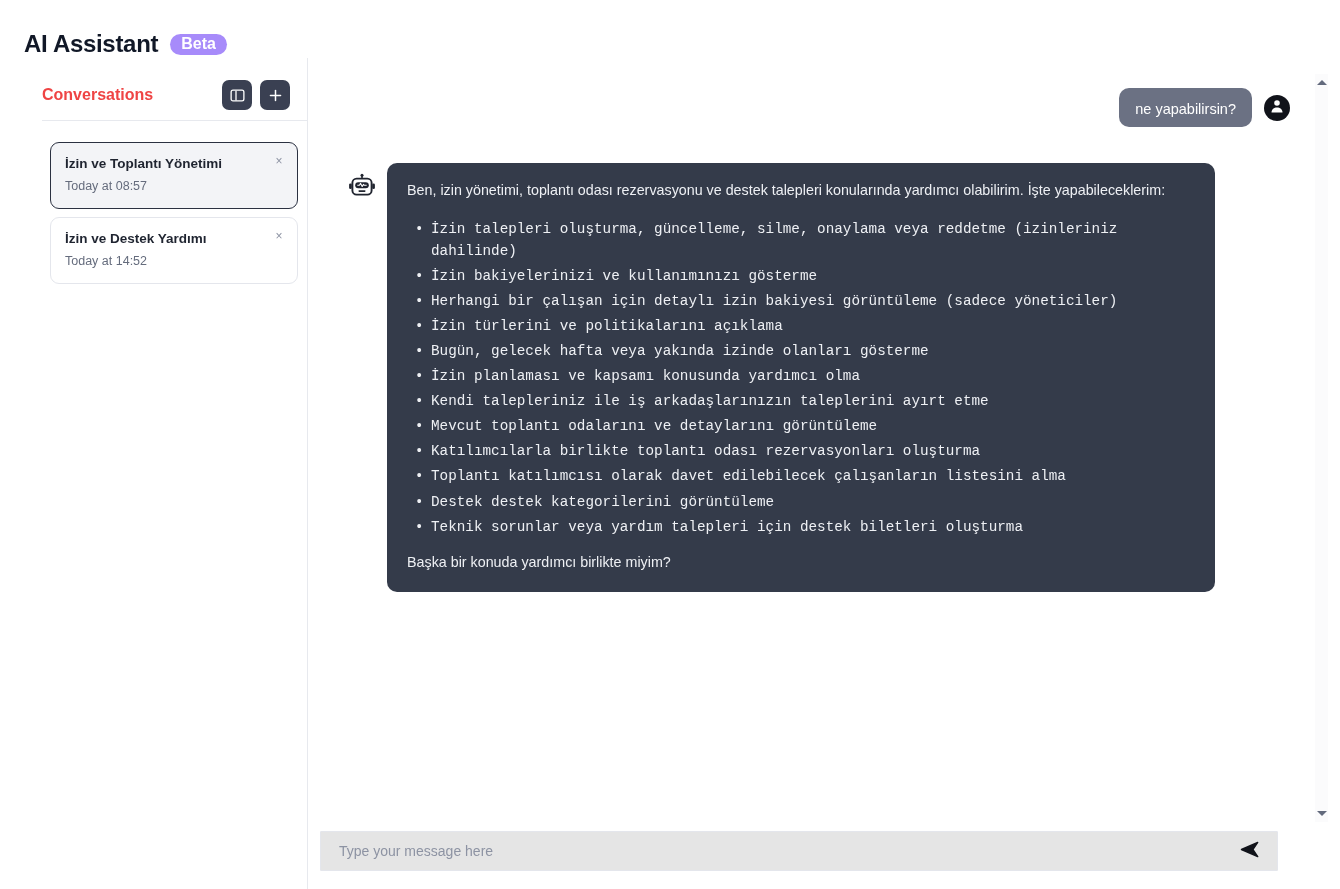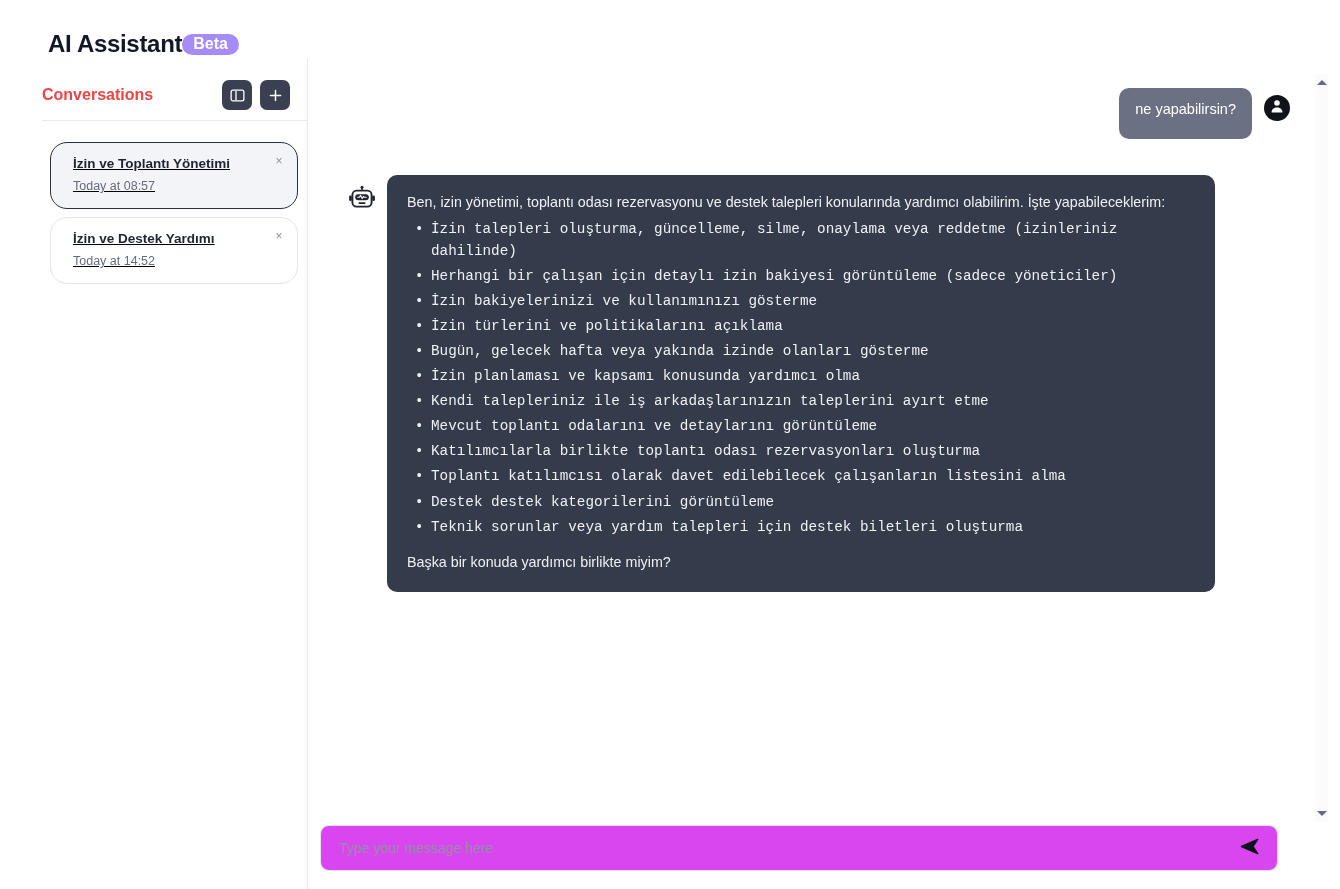--- a/index.html
+++ b/index.html
@@ -6,22 +6,22 @@
   html, body {
     width: 1340px; height: 889px;
     background: #ffffff;
     font-family: "Liberation Sans", sans-serif;
     overflow: hidden;
   }
   .app { position: relative; width: 1340px; height: 889px; background: #fff; }
 
   
   .app-header {
-    position: absolute; left: 48px; top: 28px;
-    display: flex; align-items: center; 
+    position: absolute; left: 24px; top: 28px;
+    display: flex; align-items: center; gap: 12px;
   }
   .app-title {
     font-size: 24px; font-weight: bold; color: #111827;
     letter-spacing: -0.3px; line-height: 32px;
   }
   .beta-badge {
     background: #a78bfa; color: #ffffff;
     font-size: 16px; font-weight: 600;
     padding: 3px 11px 4px; border-radius: 999px;
     line-height: 14px;
@@ -54,28 +54,27 @@
     position: absolute; left: 42px; top: 62px;
     width: 266px; height: 1px; background: #e7e9ee;
   }
 
   .conv-list {
     position: absolute; left: 50px; top: 84px;
     width: 248px;
   }
   .conv-item {
     position: relative;
-    border-radius: 17px;
-    padding: 12px 22px 14px;
+    border-radius: 9px;
+    padding: 12px 14px 14px;
     margin-bottom: 8px;
     background: #ffffff;
     border: 1px solid #e4e6ec;
     cursor: pointer;
     min-height: 62px;
-    text-decoration: underline;
   }
   .conv-item.active {
     background: #f3f4f7;
     border: 1.5px solid #2b3141;
   }
   .conv-title {
     font-size: 13.5px; font-weight: bold; color: #1f2430;
     line-height: 18px; padding-right: 22px;
   }
   .conv-time {
@@ -103,42 +102,42 @@
     overflow: hidden;
   }
 
   .msg-row { display: flex; align-items: flex-start; width: 100%; }
   .msg-row.user { justify-content: flex-end; gap: 12px; margin-bottom: 36px; }
   .msg-row.assistant { justify-content: flex-start; gap: 11px; }
 
   .bubble-user {
     background: #6b7183; color: #ffffff;
     border-radius: 10px;
-    padding: 11px 16px 20px;
+    padding: 11px 16px 8px;
     font-size: 14.5px; line-height: 20px;
     max-width: 620px;
   }
   .avatar-user {
     width: 26px; height: 26px; border-radius: 50%;
     background: #11131a;
     display: flex; align-items: center; justify-content: center;
     flex: 0 0 auto; margin-top: 7px;
   }
   .avatar-bot {
     width: 28px; height: 28px; flex: 0 0 auto; margin-top: 10px;
   }
 
   .bubble-bot {
     background: #343b4a; color: #eef0f4;
     border-radius: 10px;
     padding: 17px 20px 19px;
     width: 828px;
     font-size: 14.3px; line-height: 21px;
   }
-  .bubble-bot .intro { margin-bottom: 6px; }
+  .bubble-bot .intro { margin-bottom: 18px; }
   .bubble-bot ul { list-style: none; margin: 0 0 14px 0; padding: 0; }
   .bubble-bot li {
     position: relative; padding-left: 24px; margin-bottom: 3.5px;
     line-height: 21.6px;
     font-family: Liberation Mono, monospace;
   }
   .bubble-bot li::before {
     content: "\2022";
     position: absolute; left: 8px; top: 0;
     color: #eef0f4; font-size: 14px;
@@ -162,24 +161,24 @@
     width: 0; height: 0;
     border-left: 5px solid transparent;
     border-right: 5px solid transparent;
   }
   .tri.up { border-bottom: 5px solid #636a7d; }
   .tri.down { border-top: 5px solid #636a7d; }
 
   
   .composer {
     position: absolute; left: 12px; bottom: 18px;
-    width: 958px; height: 46px;
-    background: #d946ef;
+    width: 958px; height: 40px;
+    background: #e5e5e5;
     border: 1px solid #e4e6ec;
-    border-radius: 9px;
+    border-radius: 1px;
     display: flex; align-items: center;
     padding: 0 14px 0 18px;
   }
   .composer input {
     flex: 1 1 auto;
     border: none; outline: none; background: transparent;
     font-size: 14px; color: #1f2430;
     font-family: "Liberation Sans", sans-serif;
   }
   .composer input::placeholder { color: #8d93a3; }
@@ -263,22 +262,22 @@
             <rect x="24.2" y="10.4" width="2.7" height="5.6" rx="1.3" fill="#20242f"></rect>
             <rect x="7.2" y="9.2" width="13.6" height="6.1" rx="3" fill="#20242f"></rect>
             <path d="M9.3 12.3h2.1l1.2-1.9 1.6 3.1 1.2-2.1 0.9 0.9h2.4" stroke="#ffffff" stroke-width="1.1" fill="none" stroke-linejoin="round"></path>
             <rect x="10.4" y="17.2" width="7.2" height="1.7" rx="0.8" fill="#20242f"></rect>
           </svg>
         </div>
         <div class="bubble-bot">
           <div class="intro">Ben, izin yönetimi, toplantı odası rezervasyonu ve destek talepleri konularında yardımcı olabilirim. İşte yapabileceklerim:</div>
           <ul>
             <li>İzin talepleri oluşturma, güncelleme, silme, onaylama veya reddetme (izinleriniz dahilinde)</li>
+            <li>İzin bakiyelerinizi ve kullanımınızı gösterme</li>
             <li>Herhangi bir çalışan için detaylı izin bakiyesi görüntüleme (sadece yöneticiler)</li>
-            <li>İzin bakiyelerinizi ve kullanımınızı gösterme</li>
             <li>İzin türlerini ve politikalarını açıklama</li>
             <li>Bugün, gelecek hafta veya yakında izinde olanları gösterme</li>
             <li>İzin planlaması ve kapsamı konusunda yardımcı olma</li>
             <li>Kendi talepleriniz ile iş arkadaşlarınızın taleplerini ayırt etme</li>
             <li>Mevcut toplantı odalarını ve detaylarını görüntüleme</li>
             <li>Katılımcılarla birlikte toplantı odası rezervasyonları oluşturma</li>
             <li>Toplantı katılımcısı olarak davet edilebilecek çalışanların listesini alma</li>
             <li>Destek destek kategorilerini görüntüleme</li>
             <li>Teknik sorunlar veya yardım talepleri için destek biletleri oluşturma</li>
           </ul>

